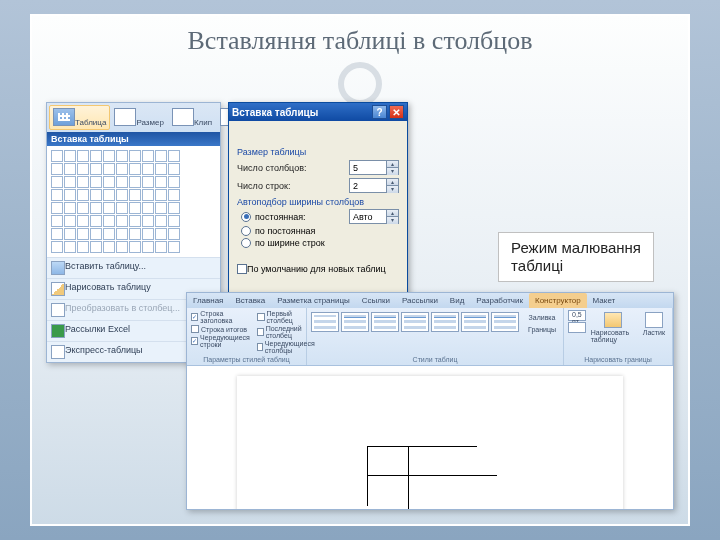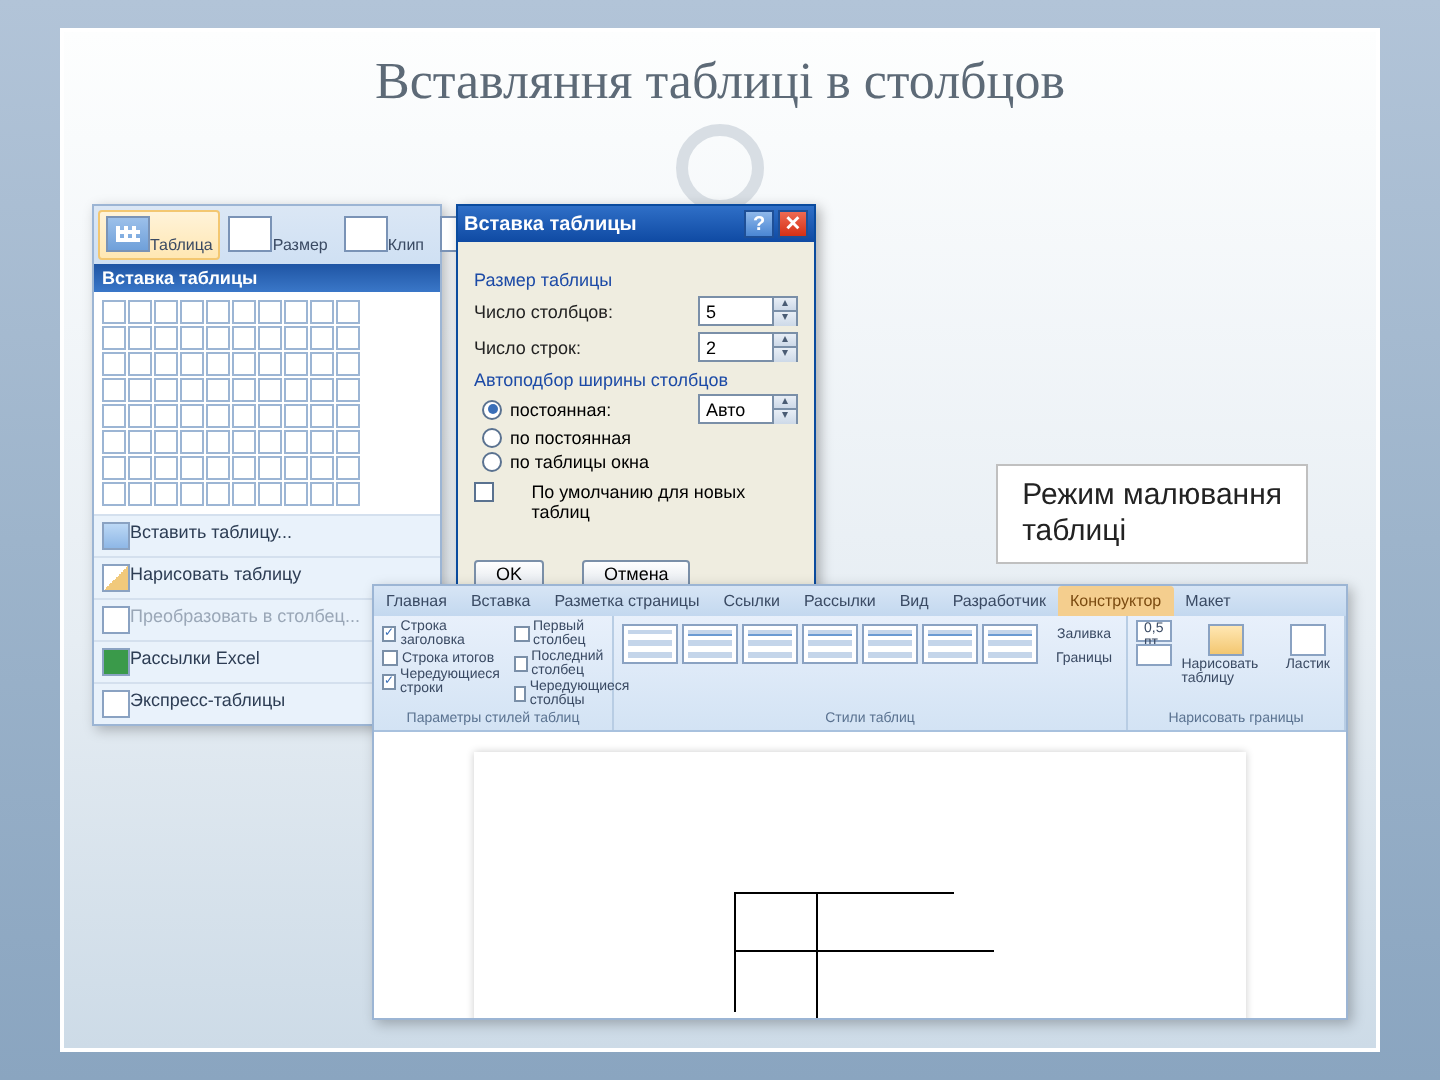--- a/index.html
+++ b/index.html
@@ -28,33 +28,33 @@
   .mi-ic.draw{background:linear-gradient(135deg,#fff 50%,#f1c97b 50%)}
   .mi-ic.excel{background:#3a9a4a}
   .mi-arrow{margin-left:auto;font-size:8px;color:#5a6c85}
 
   
   .dlg{position:absolute;left:182px;top:0;width:180px;background:#efede0;border:1px solid #0a4b9e;box-shadow:2px 2px 6px rgba(0,0,0,.3);font-size:9px}
   .dlg-title{display:flex;align-items:center;background:linear-gradient(#2f6fc7,#0f4aa3);color:#fff;font-weight:bold;padding:2px 3px;font-size:10px}
   .dlg-title .sp{flex:1}
   .dlg-title .tb{width:15px;height:14px;background:linear-gradient(#8fb8ea,#4a86d3);border:1px solid #1e4f97;margin-left:2px;display:flex;align-items:center;justify-content:center;color:#fff;font-size:10px}
   .dlg-title .tb.close{background:linear-gradient(#ef6a52,#d53015)}
-  .dlg-body{padding:10px 8px}
+  .dlg-body{padding:22px 8px}
   .dlg-row{display:flex;justify-content:space-between;align-items:center;margin:3px 0}
   .dlg-row label{color:#222}
   .spin{display:flex;align-items:center;border:1px solid #7a8fa8;background:#fff;height:15px}
   .spin input{width:36px;border:none;font-size:9px;padding:0 3px;text-align:left}
   .spin .ar{display:flex;flex-direction:column;border-left:1px solid #7a8fa8}
   .spin .ar span{width:11px;height:7px;background:linear-gradient(#e8eef6,#cdd9e8);border-bottom:1px solid #7a8fa8;font-size:6px;line-height:6px;text-align:center;color:#4a5c74}
   .spin .ar span:last-child{border-bottom:none}
   .grp{color:#1c4aa6;margin:4px 0 2px}
   .rad{display:flex;align-items:center;gap:4px;margin:2px 0;padding-left:4px}
   .rad .r{width:10px;height:10px;border:1px solid #5a7290;border-radius:50%;background:#fff;display:flex;align-items:center;justify-content:center}
   .rad .r.on::after{content:"";width:5px;height:5px;background:#3a6fb8;border-radius:50%}
-  .chk{display:flex;align-items:flex-start;gap:19px;margin:5px 0}
+  .chk{display:flex;align-items:flex-start;gap:0;margin:16px 0}
   .chk .c{width:10px;height:10px;border:1px solid #5a7290;background:#fff}
   .dlg-btns{display:flex;gap:19px;padding:4px 8px;background:#efede0}
   .dlg-btns button{font-size:9px;padding:1px 10px;border:1px solid #7a8fa8;background:linear-gradient(#fefefe,#e3e8ee);border-radius:2px}
 
   
   .caption{position:absolute;right:20px;top:130px;background:#fff;border:1px solid #c0c0c0;padding:6px 12px;font-size:15px;color:#222;font-family:"Times New Roman",serif;line-height:1.2}
 
   
   .ribbon-shot{position:absolute;left:140px;top:190px;right:0;bottom:0;background:#fff;border:1px solid #9cb5d4;box-shadow:2px 2px 6px rgba(0,0,0,.25);overflow:hidden}
   .tabs{display:flex;background:linear-gradient(#d7e5f5,#c3d8ef);font-size:8px;color:#3a4a63}
@@ -253,21 +253,21 @@
                 <span>▾</span>
               </div>
             </div>
         </div>
         <div class="rad">
             <div class="r"></div>
             <span>по постоянная</span>
           </div>
         <div class="rad">
             <div class="r"></div>
-            <span>по таблицы окна</span>
+            <span>по ширине строк</span>
           </div>
         <div class="chk">
             <div class="c"></div>
             <span>По умолчанию для новых таблиц</span>
           </div>
       </div>
       <div class="dlg-btns">
         <button>OK</button>
         <button>Отмена</button>
       </div>

